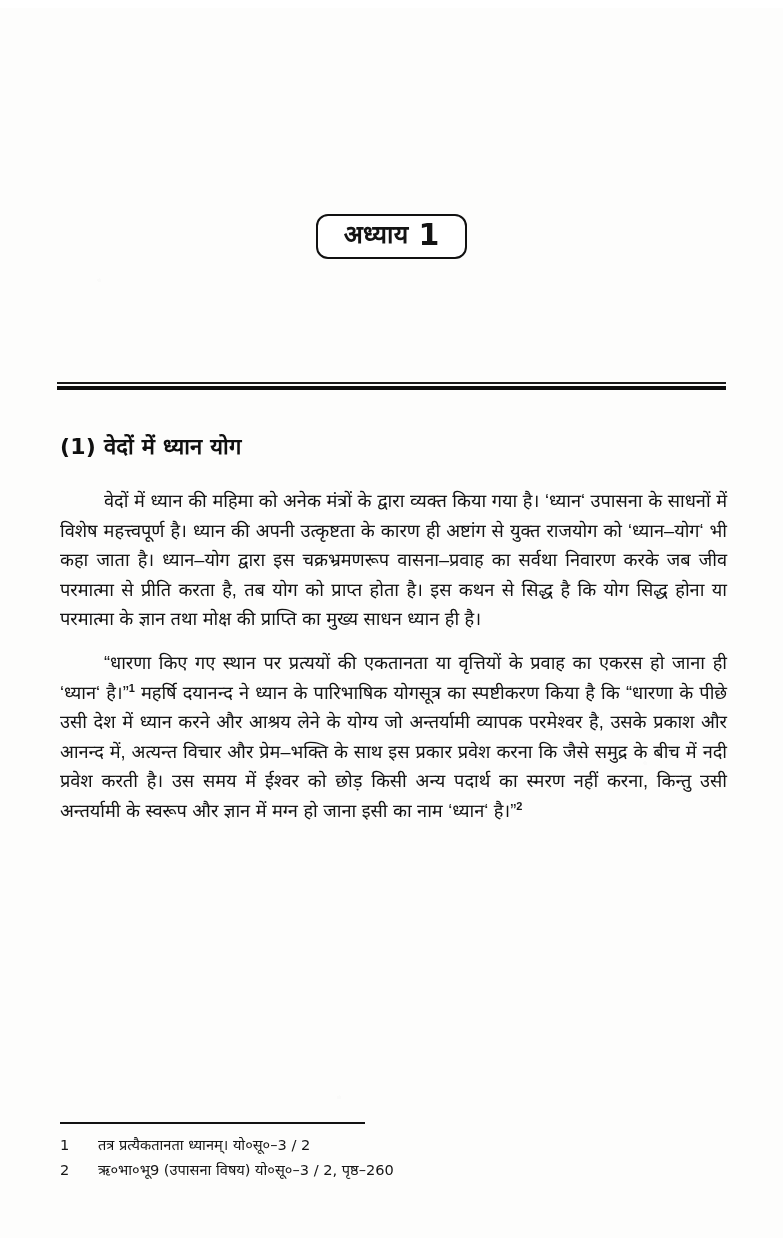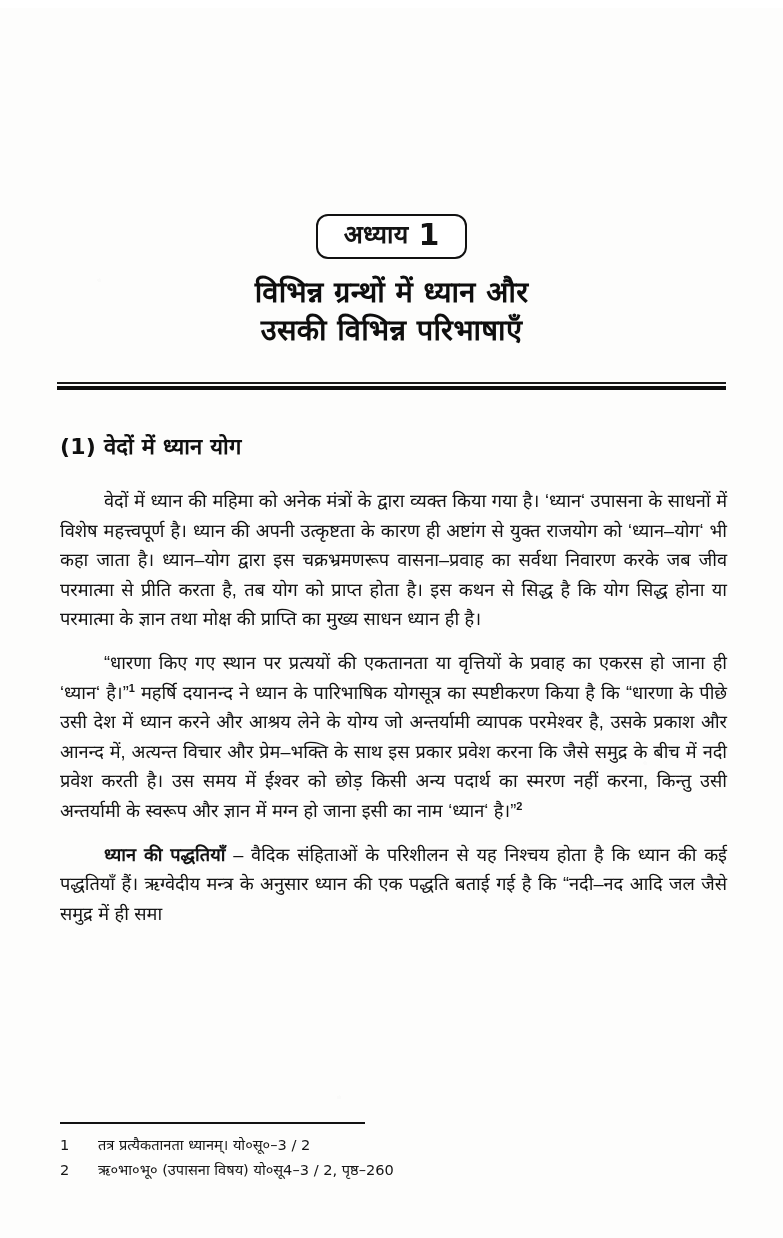--- a/index.html
+++ b/index.html
@@ -168,50 +168,45 @@
 <body>
 
 <div class="page">
 
   <div class="scan-noise"></div>
 
   <div class="chapter-header">
     <div class="chapter-badge">
       <span class="ch-word">अध्याय</span><span class="ch-num">1</span>
     </div>
-    <div class="chapter-title">
-      <span class="tl">विभिन्न ग्रन्थों में ध्यान और</span>
-      <span class="tl">उसकी विभिन्न परिभाषाएँ</span>
-    </div>
   </div>
 
   <div class="title-rule">
     <div class="thin"></div>
     <div class="gap"></div>
     <div class="thick"></div>
   </div>
 
   <div class="section-heading">(1) वेदों में ध्यान योग</div>
 
   <div class="body-col">
 
     <p class="para">वेदों में ध्यान की महिमा को अनेक मंत्रों के द्वारा व्यक्त किया गया है। ‘ध्यान‘ उपासना के साधनों में विशेष महत्त्वपूर्ण है। ध्यान की अपनी उत्कृष्टता के कारण ही अष्टांग से युक्त राजयोग को ‘ध्यान–योग‘ भी कहा जाता है। ध्यान–योग द्वारा इस चक्रभ्रमणरूप वासना–प्रवाह का सर्वथा निवारण करके जब जीव परमात्मा से प्रीति करता है, तब योग को प्राप्त होता है। इस कथन से सिद्ध है कि योग सिद्ध होना या परमात्मा के ज्ञान तथा मोक्ष की प्राप्ति का मुख्य साधन ध्यान ही है।</p>
 
     <p class="para"><span>“धारणा किए गए स्थान पर प्रत्ययों की एकतानता या वृत्तियों के प्रवाह का एकरस हो जाना ही ‘ध्यान‘ है।”</span><sup>1</sup><span> महर्षि दयानन्द ने ध्यान के पारिभाषिक योगसूत्र का स्पष्टीकरण किया है कि “धारणा के पीछे उसी देश में ध्यान करने और आश्रय लेने के योग्य जो अन्तर्यामी व्यापक परमेश्वर है, उसके प्रकाश और आनन्द में, अत्यन्त विचार और प्रेम–भक्ति के साथ इस प्रकार प्रवेश करना कि जैसे समुद्र के बीच में नदी प्रवेश करती है। उस समय में ईश्वर को छोड़ किसी अन्य पदार्थ का स्मरण नहीं करना, किन्तु उसी अन्तर्यामी के स्वरूप और ज्ञान में मग्न हो जाना इसी का नाम ‘ध्यान‘ है।”</span><sup>2</sup></p>
 
-    <p class="para"><span class="lead">ध्यान की पद्धतियाँ</span><span> – वैदिक संहिताओं के परिशीलन से यह निश्चय होता है कि ध्यान की कई पद्धतियाँ हैं। ऋग्वेदीय मन्त्र के अनुसार ध्यान की एक पद्धति बताई गई है कि “नदी–नद आदि जल जैसे समुद्र में ही समा</span></p>
 
   </div>
 
   <div class="footnote-rule"></div>
 
   <div class="footnotes">
     <div class="fn-row">
       <span class="fn-num">1</span>
       <span class="fn-text">तत्र प्रत्यैकतानता ध्यानम्। यो०सू०–3 / 2</span>
     </div>
     <div class="fn-row">
       <span class="fn-num">2</span>
-      <span class="fn-text">ऋ०भा०भू० (उपासना विषय) यो०सू4–3 / 2, पृष्ठ–260</span>
+      <span class="fn-text">ऋ०भा०भू9 (उपासना विषय) यो०सू०–3 / 2, पृष्ठ–260</span>
     </div>
   </div>
 
 </div>
 
 </body></html>

